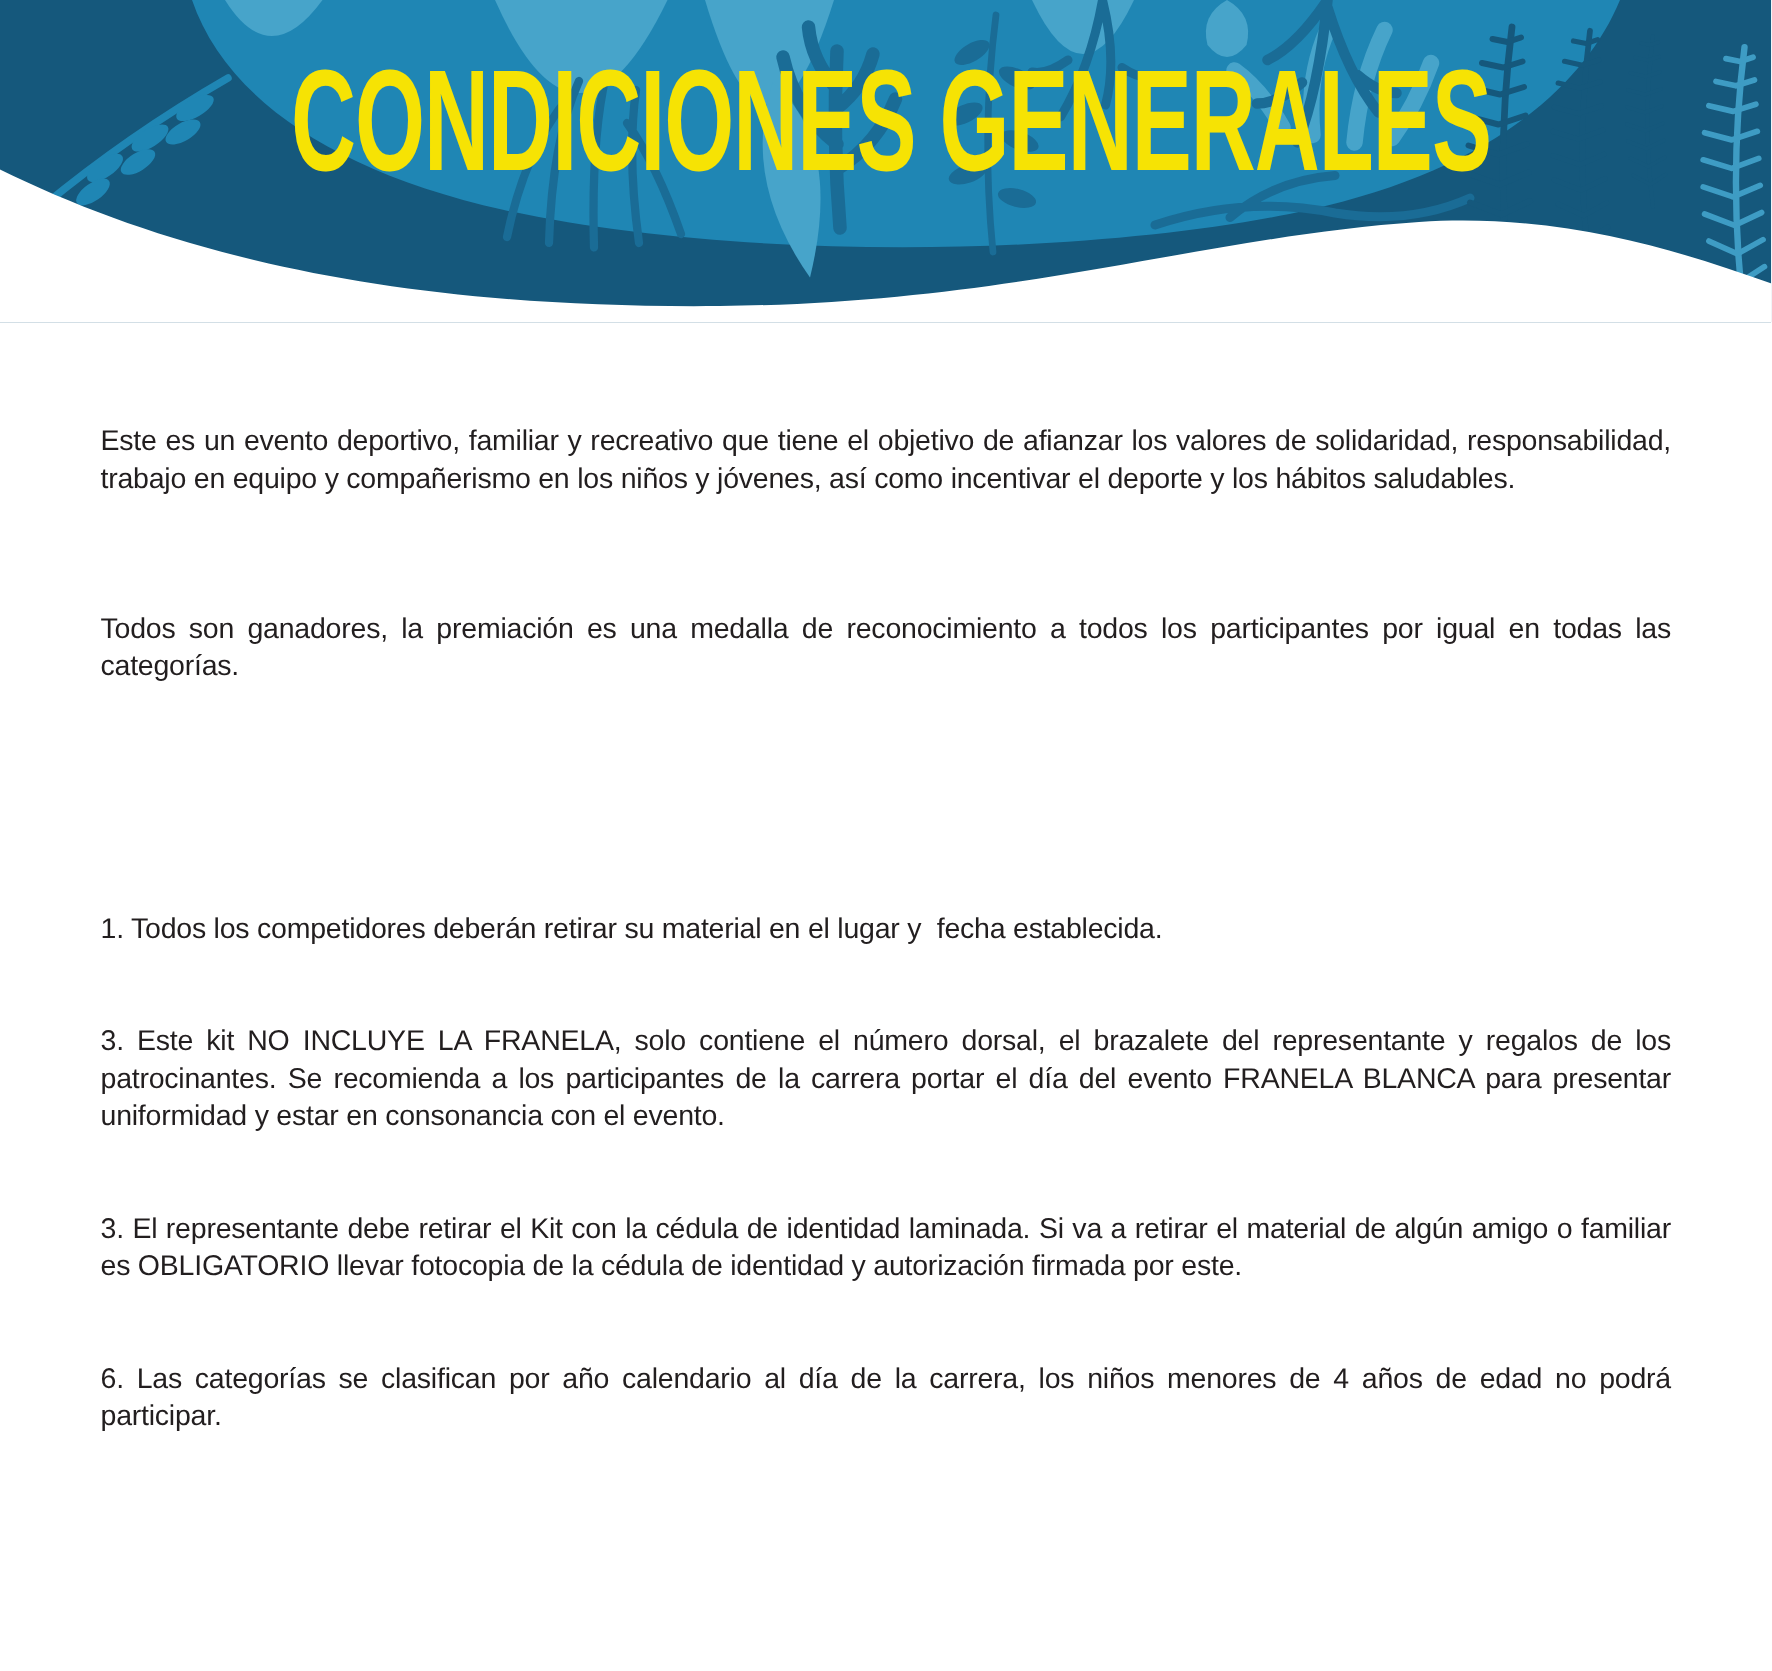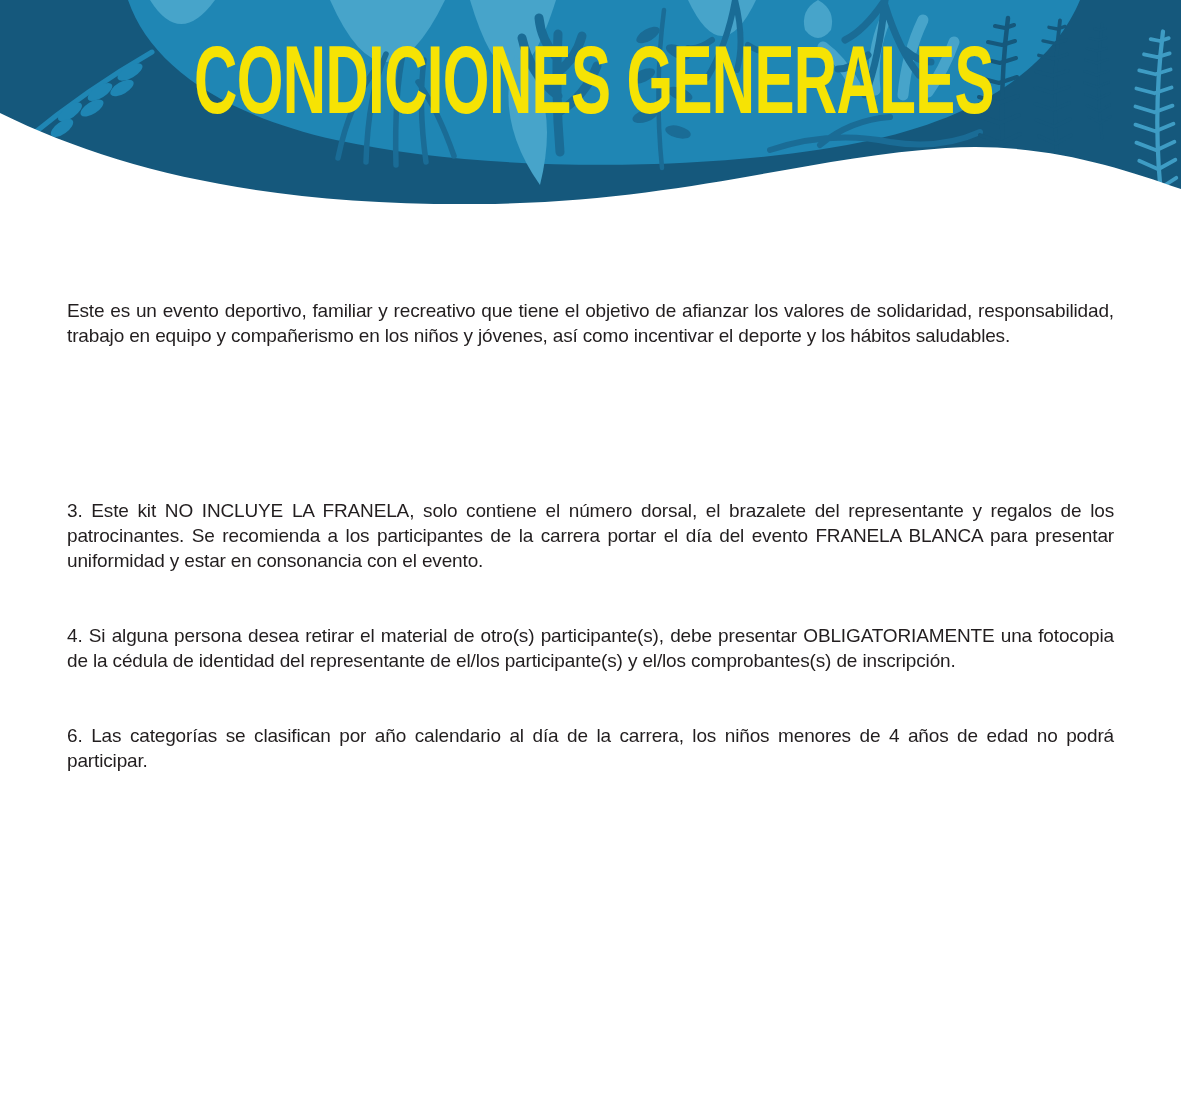--- a/index.html
+++ b/index.html
@@ -19,21 +19,21 @@
     padding:17px 67px 60px 67px;
     box-sizing:border-box;
     color:#221e1f;
     font-size:19px;
     line-height:25px;
     letter-spacing:-0.15px;
     text-align:justify;
     white-space:pre-wrap;
   }
   .doc p{margin:0;}
-  .doc p.intro{margin:16px 0 25px 0;}
+  .doc p.intro{margin:0 0 25px 0;}
   .items p{margin:0;}
 </style>
 </head>
 <body>
 
 <div class="page">
 
   <header class="banner">
     <svg width="1181" height="215" viewBox="0 0 1181 215" xmlns="http://www.w3.org/2000/svg">
       <defs>
@@ -103,24 +103,26 @@
       </g>
 
       <path d="M0,113 C120,172 270,206 480,204 C680,202 800,158 946,148 C1040,142 1116,166 1181,189 L1181,215 L0,215 Z" fill="#FFFFFF"></path>
 
       <text x="594" y="113" text-anchor="middle" class="title-text" fill="#F6E304" textLength="800" lengthAdjust="spacingAndGlyphs">CONDICIONES GENERALES</text>
     </svg>
   </header>
 
   <main class="doc">
     <p class="intro">Este es un evento deportivo, familiar y recreativo que tiene el objetivo de afianzar los valores de solidaridad, responsabilidad, trabajo en equipo y compañerismo en los niños y jóvenes, así como incentivar el deporte y los hábitos saludables.</p>
+    <p class="intro">Todos son ganadores, la premiación es una medalla de reconocimiento a todos los participantes por igual en todas las categorías.</p>
 
     <div class="items">
+      <p>1. Todos los competidores deberán retirar su material en el lugar y  fecha establecida.</p>
       <p>3. Este kit NO INCLUYE LA FRANELA, solo contiene el número dorsal, el brazalete del representante y regalos de los patrocinantes. Se recomienda a los participantes de la carrera portar el día del evento FRANELA BLANCA para presentar uniformidad y estar en consonancia con el evento.</p>
-      <p>4. Si alguna persona desea retirar el material de otro(s) participante(s), debe presentar OBLIGATORIAMENTE una fotocopia de la cédula de identidad del representante de el/los participante(s) y el/los comprobantes(s) de inscripción.</p>
+      <p>3. El representante debe retirar el Kit con la cédula de identidad laminada. Si va a retirar el material de algún amigo o familiar es OBLIGATORIO llevar fotocopia de la cédula de identidad y autorización firmada por este.</p>
       <p>6. Las categorías se clasifican por año calendario al día de la carrera, los niños menores de 4 años de edad no podrá participar.</p>
       
       
       
       
       
       
       
       
       

